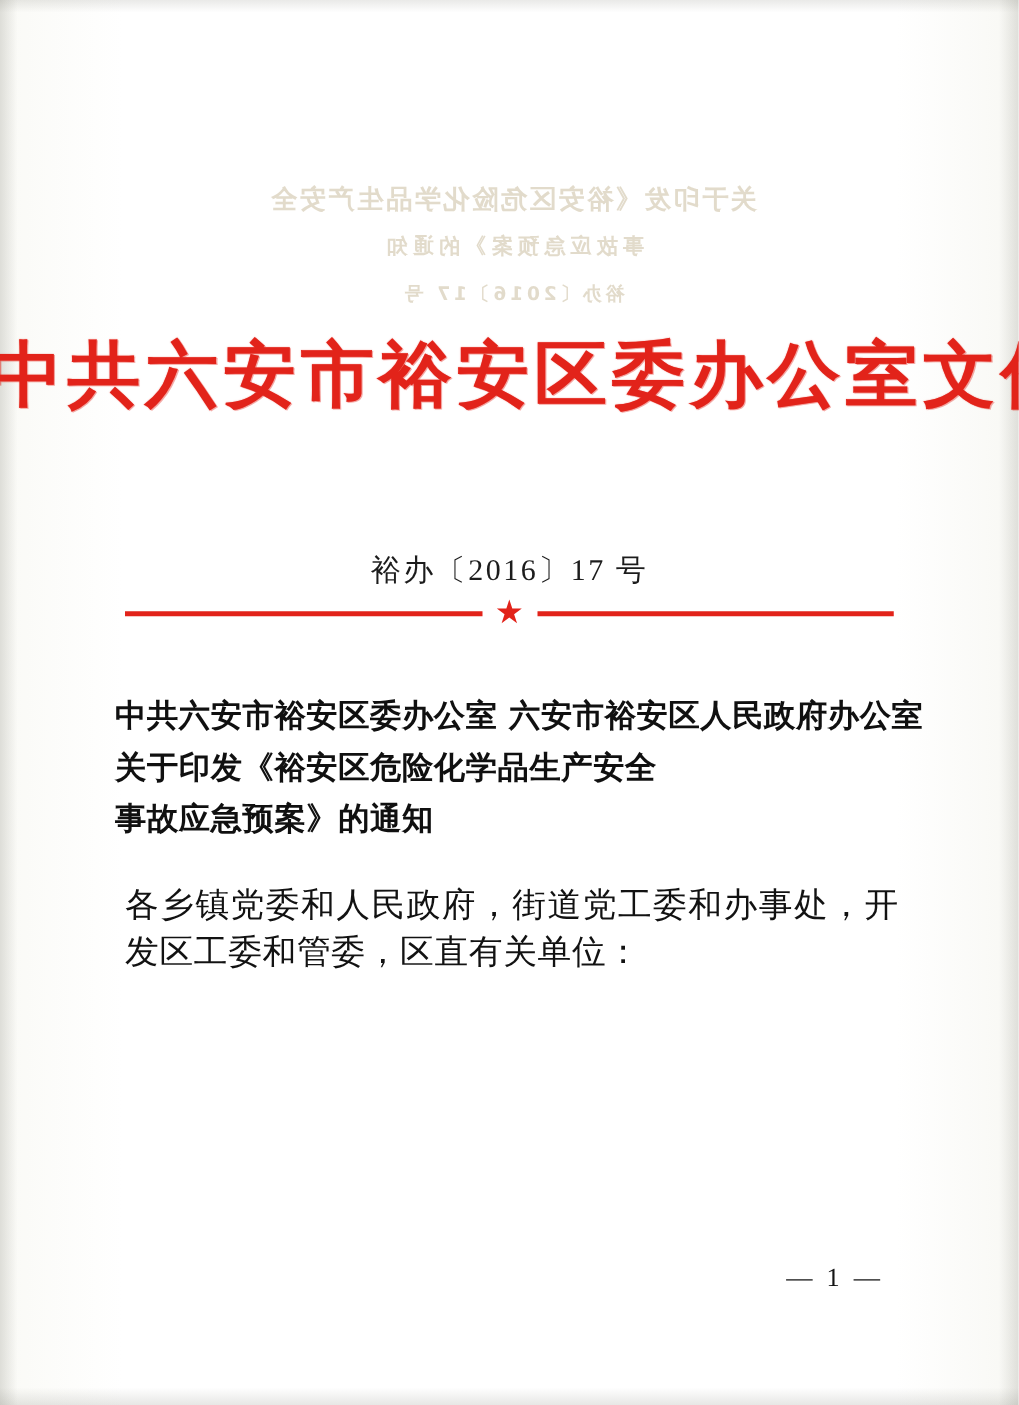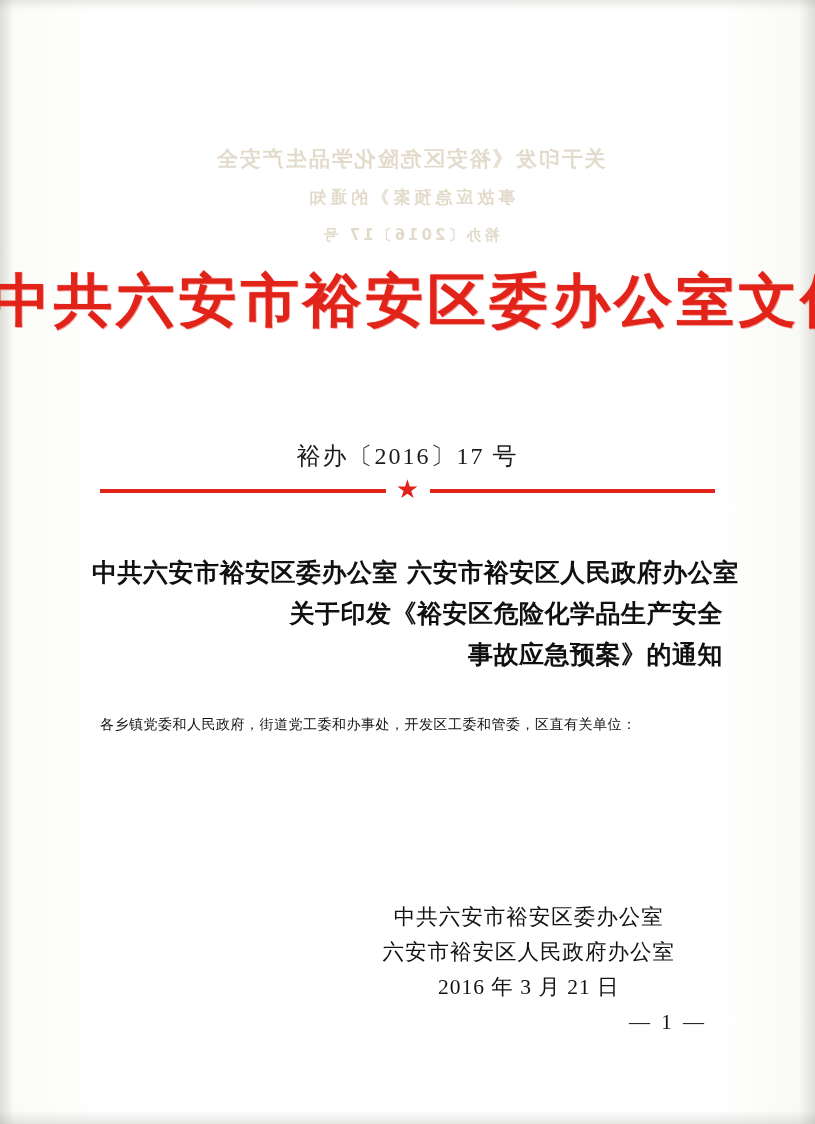--- a/index.html
+++ b/index.html
@@ -110,38 +110,38 @@
     font-size: 26px;
     line-height: 22px;
   }
 
   
   .title {
     position: absolute;
     left: 92px;
     right: 92px;
     top: 552px;
-    text-align: right;
+    text-align: left;
     font-family: "DejaVu Sans", sans-serif;
     font-weight: 700;
     font-size: 25px;
     line-height: 41px;
     color: #101010;
     letter-spacing: 0.5px;
   }
   .title .ln { display: block; white-space: nowrap; }
 
   
   .body-block {
     position: absolute;
     left: 100px;
     right: 96px;
     top: 706px;
     font-family: "Liberation Serif", serif;
-    font-size: 14px;
+    font-size: 27px;
     line-height: 37px;
     color: #121212;
     letter-spacing: 0.5px;
     text-align: justify;
   }
   .body-block p { margin: 0; }
   .body-block p.indent { text-indent: 2em; }
 
   
   .signature {
@@ -197,21 +197,16 @@
   <div class="title">
     <span class="ln">中共六安市裕安区委办公室  六安市裕安区人民政府办公室</span>
     <span class="ln">关于印发《裕安区危险化学品生产安全</span>
     <span class="ln">事故应急预案》的通知</span>
   </div>
 
   <div class="body-block">
     <p>各乡镇党委和人民政府，街道党工委和办事处，开发区工委和管委，区直有关单位：</p>
   </div>
 
-  <div class="signature">
-    <div>中共六安市裕安区委办公室</div>
-    <div>六安市裕安区人民政府办公室</div>
-    <div>2016 年 3 月 21 日</div>
-  </div>
 
   <div class="pagenum">— 1 —</div>
 
 </div>
 
 </body></html>

